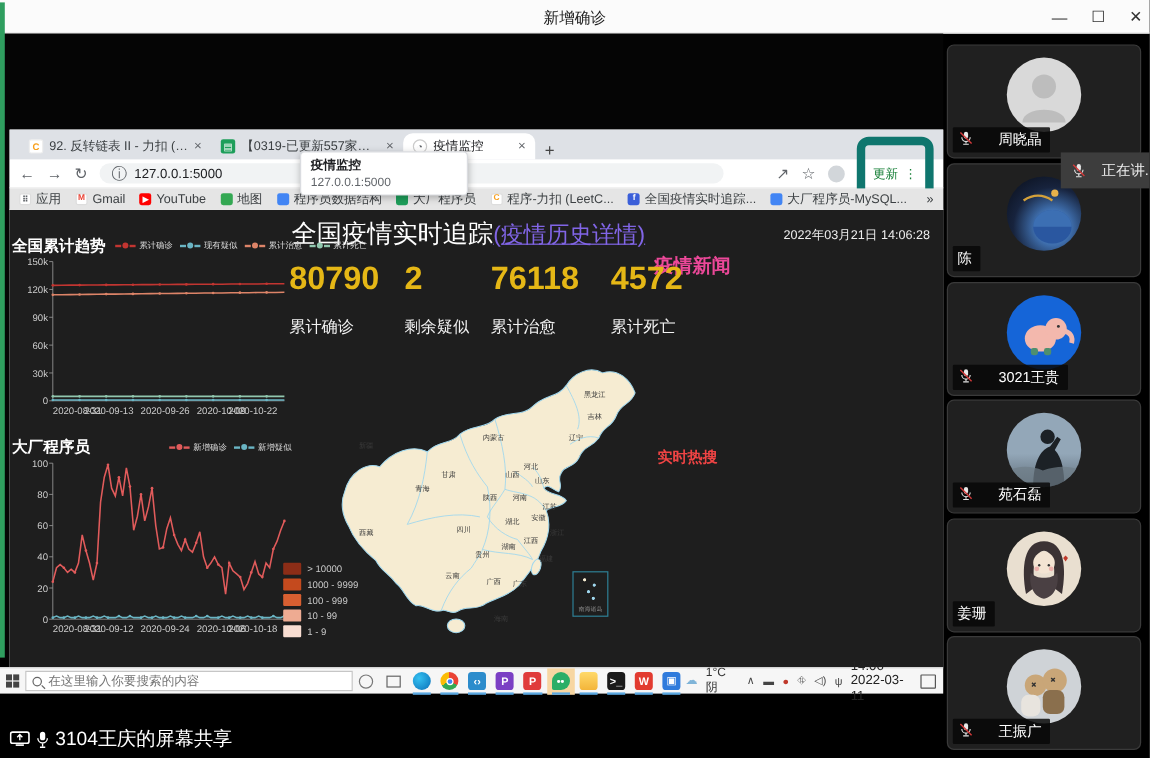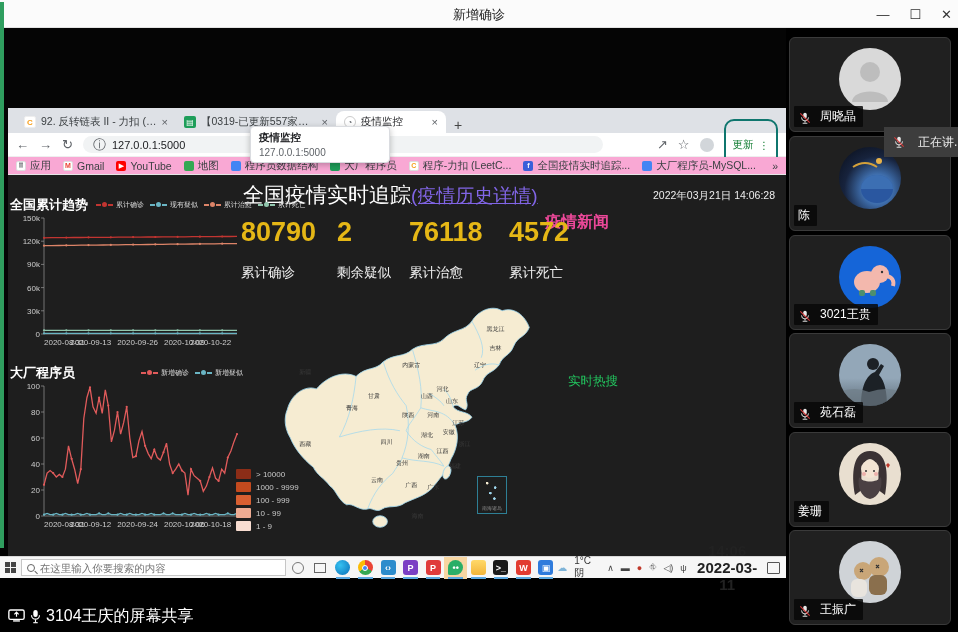--- a/index.html
+++ b/index.html
@@ -22,36 +22,36 @@
   .tab .x{font-size:11px;color:#5f6368;}
   .fav{width:12px;height:12px;border-radius:2px;display:inline-flex;align-items:center;justify-content:center;font-size:8px;font-weight:bold;flex:0 0 12px;}
   .fav-leetcode{background:#fff;color:#f89f1b;border:1px solid #eee;}
   .fav-sheets{background:#1e9e5a;color:#fff;}
   .fav-globe{background:#fff;color:#5f6368;border:1px solid #ccc;border-radius:50%;}
   .newtab{font-size:14px;color:#444;margin-left:8px;}
   #navbar{position:absolute;left:0;top:25px;width:100%;height:24px;background:#fff;display:flex;align-items:center;padding:0 8px;gap:10px;border-bottom:1px solid #eee;}
   #navbar .nicon{color:#5f6368;font-size:13px;}
   #urlbox{flex:1;height:17px;background:#f1f3f4;border-radius:9px;display:flex;align-items:center;padding:0 10px;gap:6px;font-size:11px;color:#202124;max-width:520px;}
   #navbar .right{margin-left:auto;display:flex;align-items:center;gap:10px;}
-  .update-pill{border:2px solid #0f766e;color:#188038;font-size:10.5px;border-radius:10px;padding:17px 7px;display:flex;gap:5px;align-items:center;}
+  .update-pill{border:7px solid #0f766e;color:#188038;font-size:10.5px;border-radius:10px;padding:17px 7px;display:flex;gap:5px;align-items:center;}
   .avatar-mini{width:14px;height:14px;border-radius:50%;background:#d2d6da;}
-  #bookmarksbar{position:absolute;left:0;top:49px;width:100%;height:18px;background:#f9a8d4;border-bottom:1px solid #e6e6e6;display:flex;align-items:center;padding:0 8px;gap:12px;font-size:10.5px;color:#3c4043;overflow:hidden;}
+  #bookmarksbar{position:absolute;left:0;top:49px;width:100%;height:18px;background:#e5e5e5;border-bottom:1px solid #e6e6e6;display:flex;align-items:center;padding:0 8px;gap:12px;font-size:10.5px;color:#3c4043;overflow:hidden;}
   .bm{display:flex;align-items:center;gap:4px;white-space:nowrap;}
   .bmicon{width:10px;height:10px;border-radius:2px;display:inline-flex;align-items:center;justify-content:center;font-size:7px;font-weight:bold;color:#fff;}
   #bm-right{margin-left:auto;display:flex;gap:12px;align-items:center;}
   #tab-tooltip{position:absolute;left:242px;top:18px;width:140px;height:37px;background:#fff;border:1px solid #dadce0;border-radius:4px;box-shadow:0 2px 6px rgba(0,0,0,.25);z-index:60;padding:4px 8px;}
   #tab-tooltip .tt1{font-size:10.5px;font-weight:bold;color:#202124;}
   #tab-tooltip .tt2{font-size:10px;color:#5f6368;margin-top:2px;}
   
   #page{position:absolute;left:0;top:67px;width:778px;height:381px;background:#1e1e1e;overflow:hidden;}
   #dash-title{position:absolute;left:235px;top:6px;font-size:21px;color:#fff;}
   #dash-link{color:#8165e6;text-decoration:underline;font-size:19px;}
   #dash-date{position:absolute;left:645px;top:14px;font-size:10.5px;color:#eee;}
   #news-title{position:absolute;left:537px;top:37px;font-size:16px;font-weight:bold;color:#ec4899;}
-  #hot-title{position:absolute;left:540px;top:198px;font-size:12.5px;font-weight:normal;color:#22c55e;margin-left:20px;}
+  #hot-title{position:absolute;left:540px;top:198px;font-size:12.5px;font-weight:bold;color:#ef4444;}
   #stats{position:absolute;left:233px;top:42px;display:flex;}
   .stat{}
   .stat .v{font-size:27px;font-weight:bold;color:#e5b716;}
   .stat .l{font-size:13.5px;color:#f2f2f2;margin-top:16px;}
   .chartblock{position:absolute;left:2px;width:233px;}
   #cb1{top:22px;} #cb2{top:190px;}
   .chead{display:flex;align-items:center;height:15px;}
   .ctitle{font-size:13px;font-weight:bold;color:#fff;white-space:nowrap;}
   .clegend{display:flex;gap:6px;margin-left:8px;align-items:center;font-size:7px;color:#ddd;white-space:nowrap;}
   .lgitem{display:inline-flex;align-items:center;gap:1px;}
@@ -80,26 +80,26 @@
   #tb-search{width:282px;height:17px;background:#fff;border:1px solid #c6c6c6;display:flex;align-items:center;padding:0 5px;gap:5px;}
   #tb-search input{border:none;outline:none;font-size:10.5px;color:#555;width:100%;background:transparent;font-family:inherit;}
   .magico{width:8px;height:8px;border:1.4px solid #666;border-radius:50%;position:relative;flex:0 0 8px;}
   .magico::after{content:"";position:absolute;width:4px;height:1.4px;background:#666;transform:rotate(45deg);left:6px;top:7px;}
   .tbico{width:24px;height:22px;display:flex;align-items:center;justify-content:center;position:relative;}
   .tbico .sq{width:15px;height:15px;border-radius:3px;display:flex;align-items:center;justify-content:center;font-size:9px;font-weight:bold;color:#fff;}
   .tbico.run::after{content:"";position:absolute;left:4px;right:4px;bottom:0;height:2px;background:#5aa7e0;}
   .tbico.hl{background:#f7d6a2;}
   #tray{margin-left:auto;display:flex;align-items:center;gap:7px;padding-right:6px;font-size:10px;color:#333;}
   #tray .glyph{font-size:9px;color:#444;}
-  #clock{text-align:center;font-size:15px;line-height:1.15;color:#222;font-weight:bold;}
+  #clock{text-align:left;font-size:11px;line-height:1.15;color:#222;}
   .notifico{width:14px;height:12px;border:1px solid #555;border-radius:1px;}
   
   .tile{position:absolute;left:789px;width:162px;height:95px;background:#202020;border:1px solid #3a3a3a;border-radius:6px;}
   .tile .av{position:absolute;left:50%;top:10px;transform:translateX(-50%);width:62px;height:62px;border-radius:50%;overflow:hidden;}
-  .namechip{position:absolute;left:4px;bottom:4px;background:rgba(8,8,8,.85);color:#fff;font-size:12px;padding:2px 7px 2px 4px;display:flex;align-items:flex-end;gap:8px;border-radius:1px;}
+  .namechip{position:absolute;left:4px;bottom:4px;background:rgba(8,8,8,.85);color:#fff;font-size:12px;padding:2px 7px 2px 4px;display:flex;align-items:flex-start;gap:20px;border-radius:1px;}
   .micico{width:14px;height:14px;display:inline-flex;}
   .av-default{background:#d9d9d9;}
   .av-earth{background:radial-gradient(circle at 62% 68%, #3f6fae 0 26%, #17233d 58%, #070b14 100%);}
   .av-elephant{background:#1565d8;}
   .av-photo{background:linear-gradient(#93a7b8 0 55%, #5d6b77 100%);}
   .av-girl{background:#e9dfd0;}
   .av-kaws{background:#cfd3d7;}
   
   #speaking{left:884px;top:127px;width:74px;height:30px;background:#3d3d3d;display:flex;align-items:center;gap:6px;padding-left:8px;overflow:hidden;color:#eee;font-size:12px;white-space:nowrap;z-index:40;}
   #speaking .div{width:1px;height:18px;background:#585858;}

